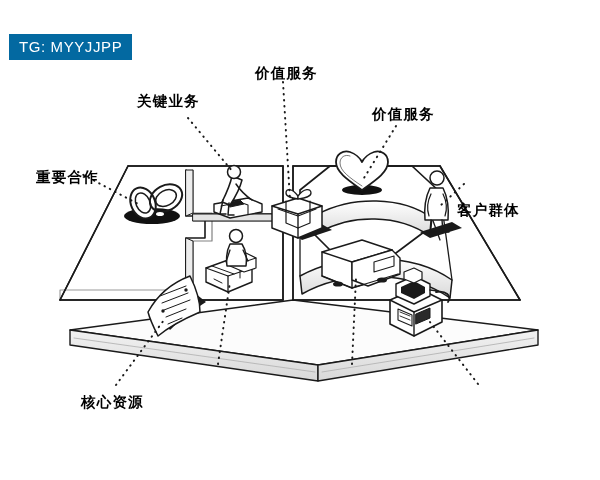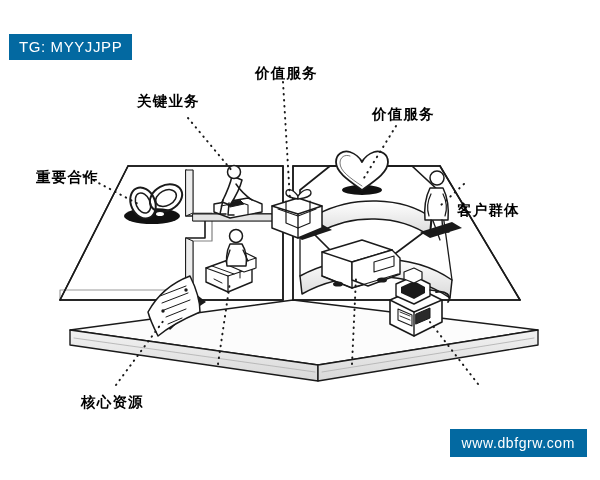--- a/index.html
+++ b/index.html
@@ -289,15 +289,14 @@
 
   <div class="cn-label" style="left:36px;  top:160px;margin-top:8px;">重要合作</div>
   <div class="cn-label" style="left:137px; top:92px;">关键业务</div>
   <div class="cn-label" style="left:255px; top:64px;">价值服务</div>
   <div class="cn-label" style="left:372px; top:105px;">价值服务</div>
   <div class="cn-label" style="left:457px; top:165px;margin-top:36px;">客户群体</div>
   <div class="cn-label" style="left:81px;  top:393px;">核心资源</div>
 
   <div class="badge" id="tg-badge">TG: MYYJJPP</div>
 
-  <div class="badge" id="site-watermark">www.dbfgrw.com</div>
 
 </div>
 
 </body></html>

